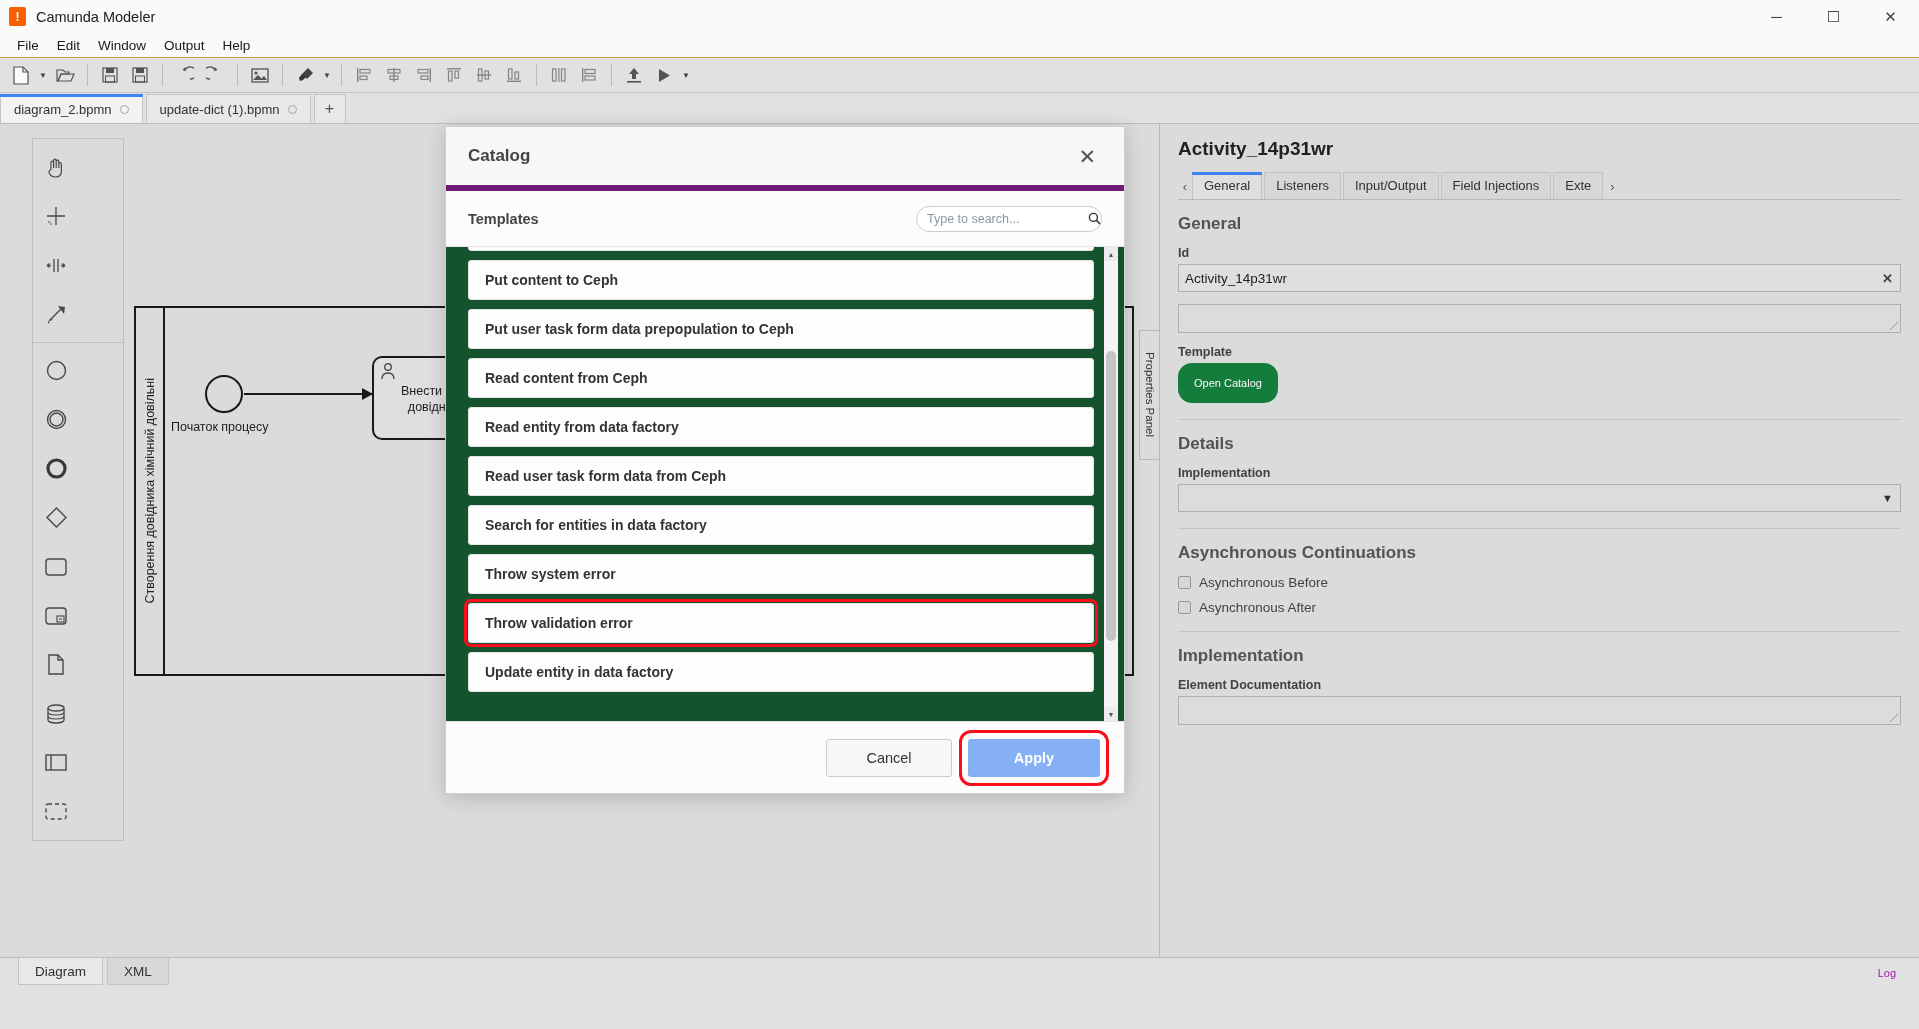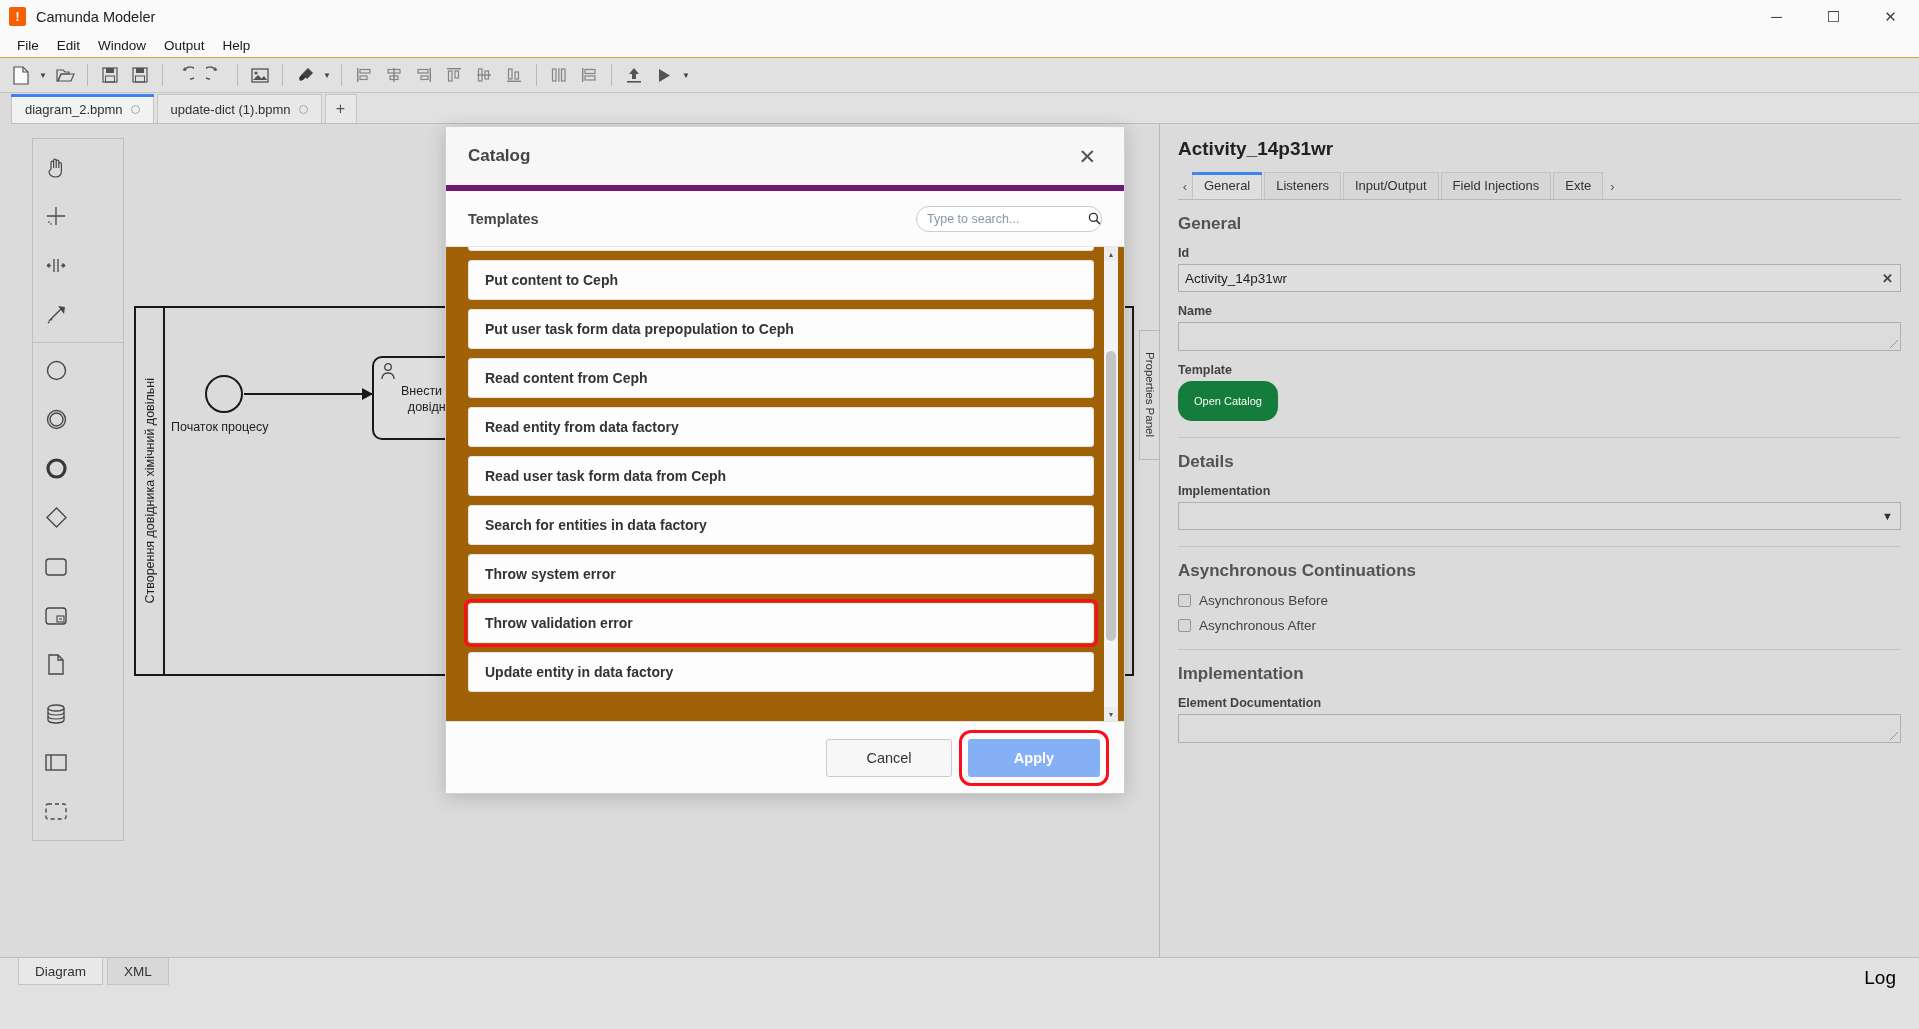--- a/index.html
+++ b/index.html
@@ -53,21 +53,21 @@
   }
   .tb-caret {
     width: 14px; height: 28px; display: flex; align-items: center; justify-content: center;
     font-size: 8px; color: #444;
   }
   .tb-sep { width: 1px; height: 22px; background: #bdbdbd; margin: 0 7px; }
 
   
   .tabstrip {
     height: 31px; background: #e6e6e6; display: flex; align-items: flex-end;
-    border-bottom: 1px solid #c0c0c0; margin-left: 11px;
+    border-bottom: 1px solid #c0c0c0;
   }
   .tab {
     height: 29px; display: flex; align-items: center; gap: 8px;
     padding: 0 13px; font-size: 13px; color: #333;
     background: #ededed; border: 1px solid #c8c8c8; border-bottom: none;
     position: relative; margin-right: 3px;
   }
   .tab.active { background: #f7f7f7; }
   .tab.active::before {
     content: ""; position: absolute; left: -1px; right: -1px; top: -1px; height: 3px;
@@ -232,21 +232,21 @@
     display: flex; align-items: flex-start; padding-left: 18px;
   }
   .btab {
     height: 27px; padding: 0 16px; display: flex; align-items: center;
     font-size: 13.5px; color: #333; background: #ededed;
     border: 1px solid #c8c8c8; border-top: none; margin-right: 4px;
   }
   .btab.active { background: #dddddd; }
   .log-btn {
     position: absolute; right: 14px; top: 6px;
-    font-size: 19px; color: #000000; padding: 3px 9px; text-align: center;
+    font-size: 11px; color: #a21caf; padding: 3px 9px; text-align: center;
   }
 
   
   .modal-backdrop {
     position: absolute; inset: 0; background: rgba(0,0,0,0.02);
   }
   .modal {
     position: absolute; left: 445px; top: 126px;
     width: 680px; height: 668px;
     background: #fcfcfc; border: 1px solid #d0d0d0;
@@ -267,21 +267,21 @@
   .search-box {
     width: 186px; height: 26px; border: 1px solid #ccc; border-radius: 13px;
     display: flex; align-items: center; padding: 0 10px; background: #fff;
   }
   .search-input {
     flex: 1; border: none; outline: none; font-size: 12.5px; color: #333;
     background: transparent; font-family: "Liberation Sans", sans-serif;
   }
   .search-input::placeholder { color: #8b97a6; }
   .modal-body {
-    flex: 1; position: relative; overflow: hidden; background: #a16207;
+    flex: 1; position: relative; overflow: hidden; background: #14532d;
   }
   .list {
     position: absolute; left: 22px; right: 30px; top: 0; bottom: 0;
     padding-top: 4px;
   }
   .list-item {
     height: 40px; display: flex; align-items: center;
     padding: 0 16px; margin-bottom: 9px;
     background: #fdfdfd; border: 1px solid #e4e4e4; border-radius: 3px;
     font-size: 14px; font-weight: bold; color: #333;
@@ -616,21 +616,20 @@
 
     <div class="field-row">
       <div class="field-label">Id</div>
       <div class="input-wrap">
         <div class="txt-input">Activity_14p31wr</div>
         <div class="txt-clear">✕</div>
       </div>
     </div>
 
     <div class="field-row">
-      <div class="field-label">Name</div>
       <div class="textarea-box"></div>
     </div>
 
     <div class="field-row">
       <div class="field-label">Template</div>
       <div class="pill-btn">Open Catalog</div>
     </div>
 
     <div class="divider"></div>
     <div class="sect-title">Details</div>

